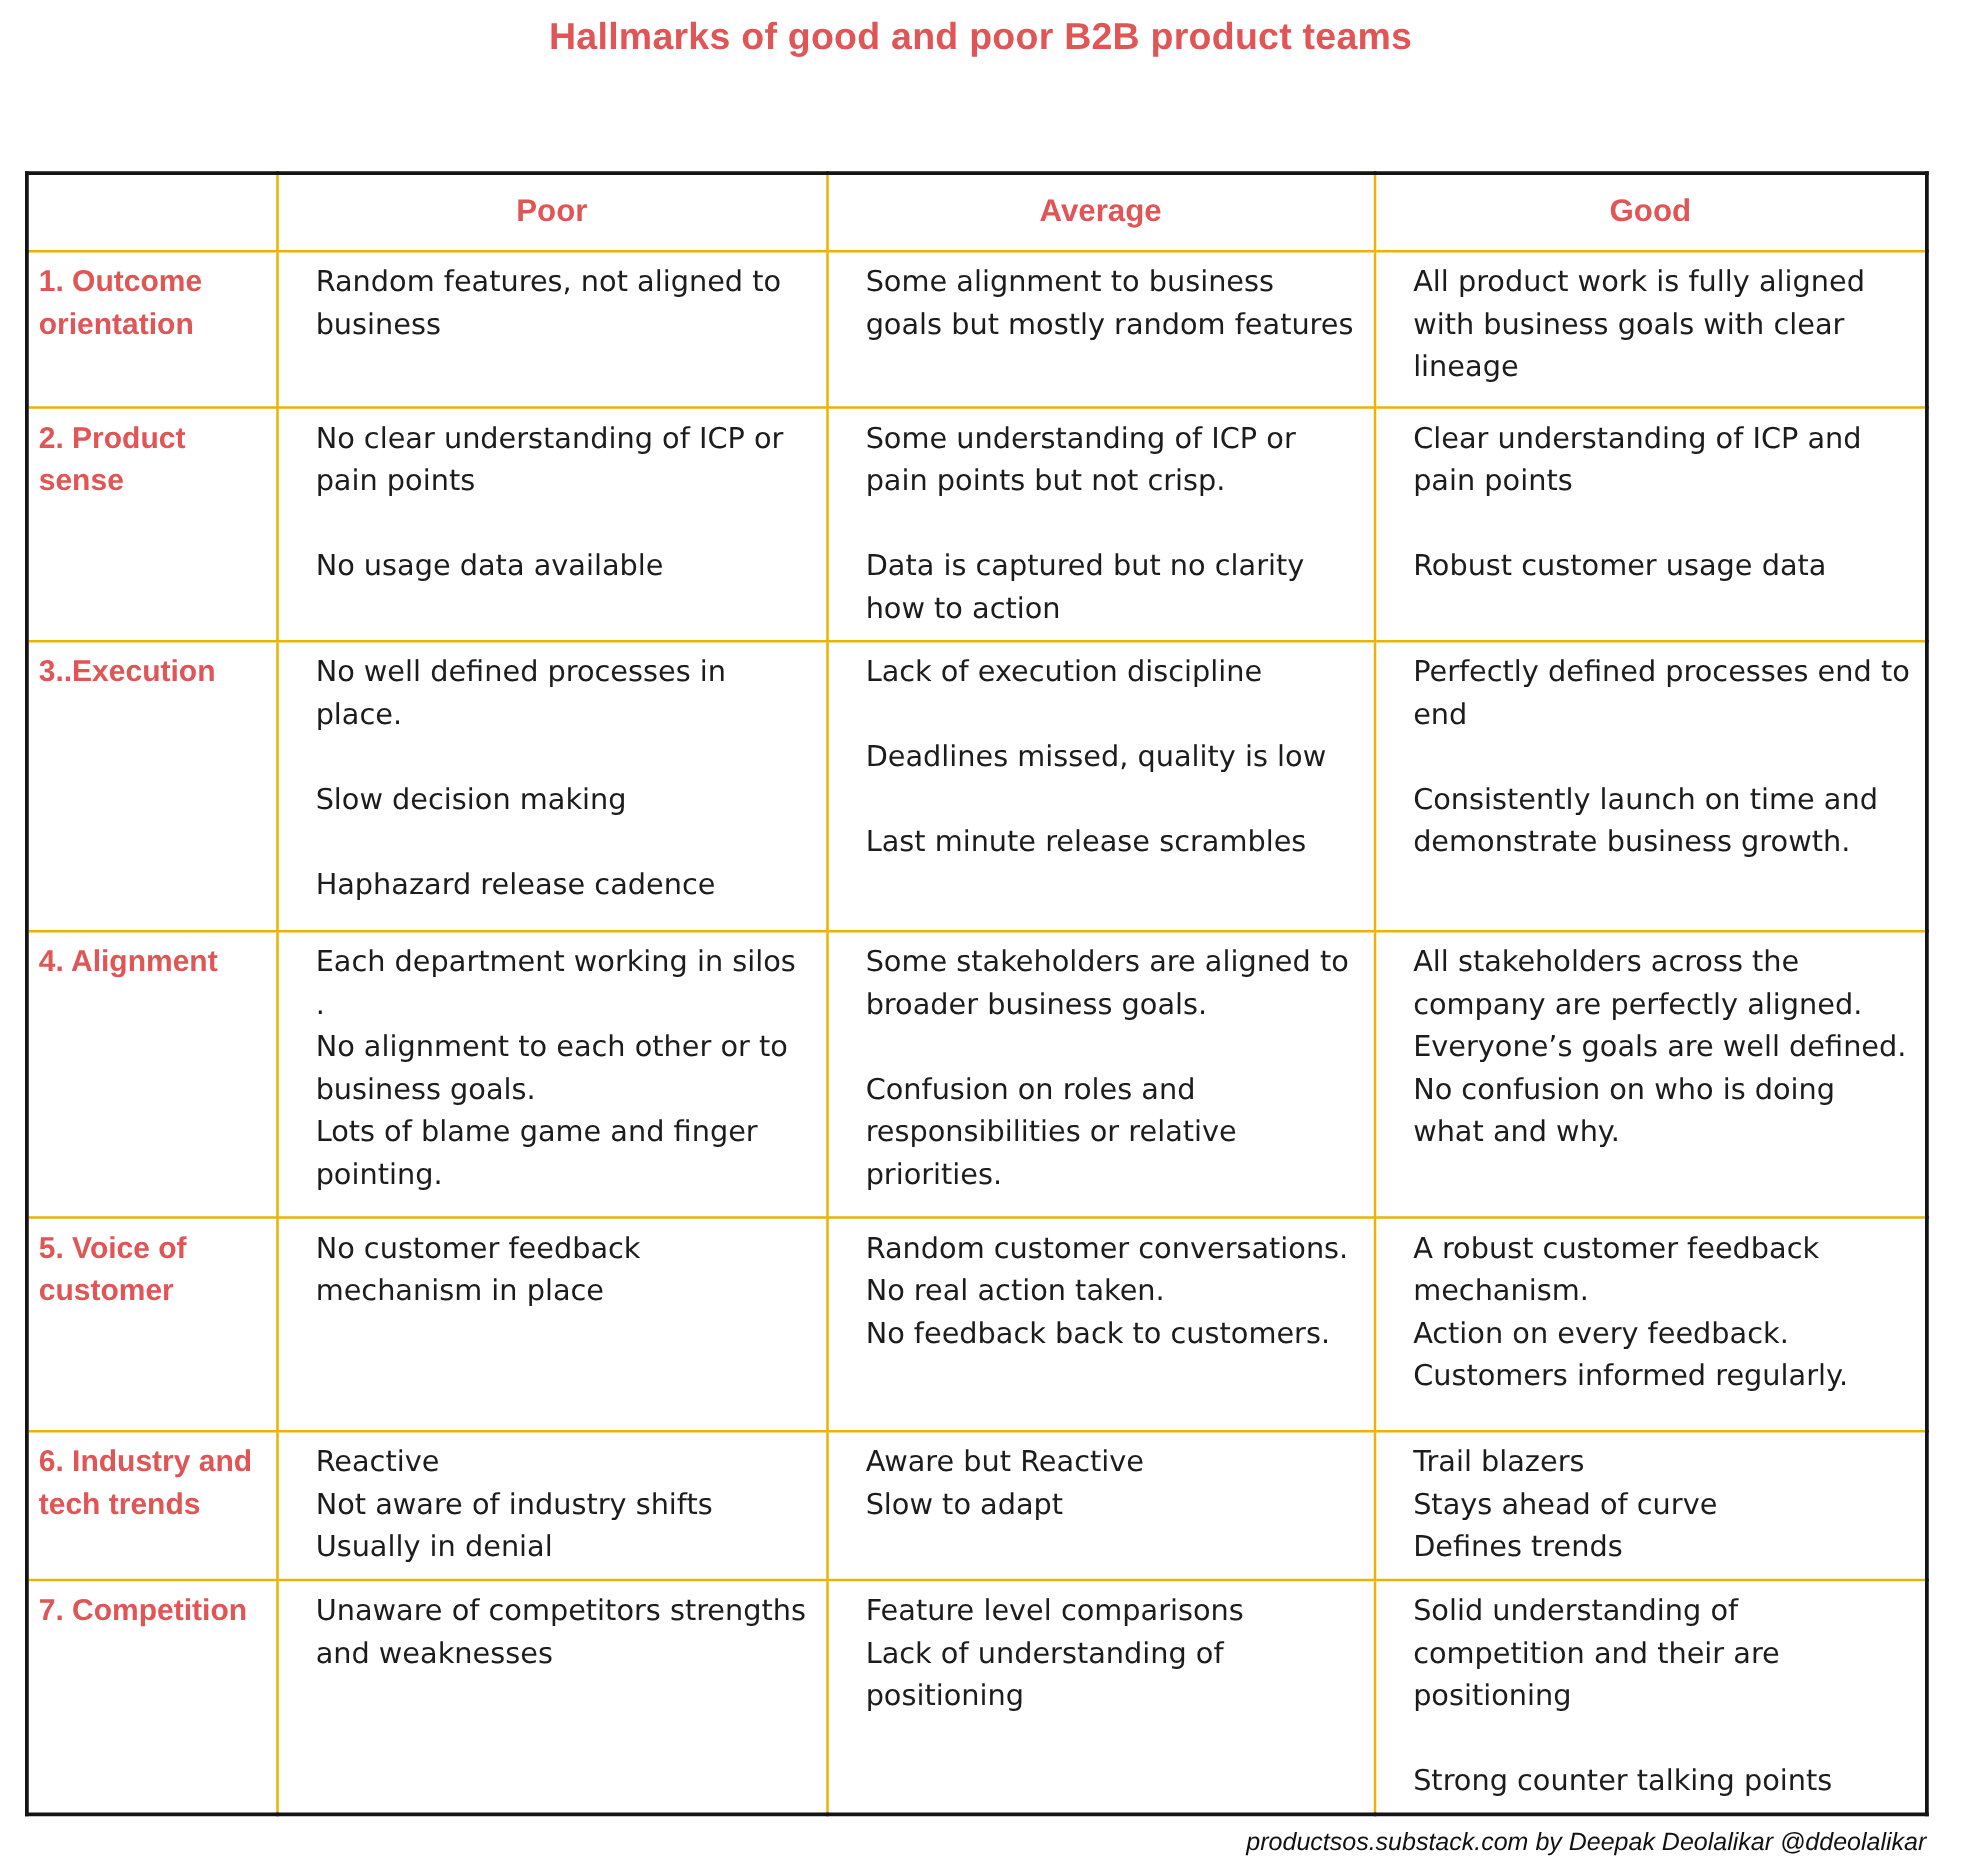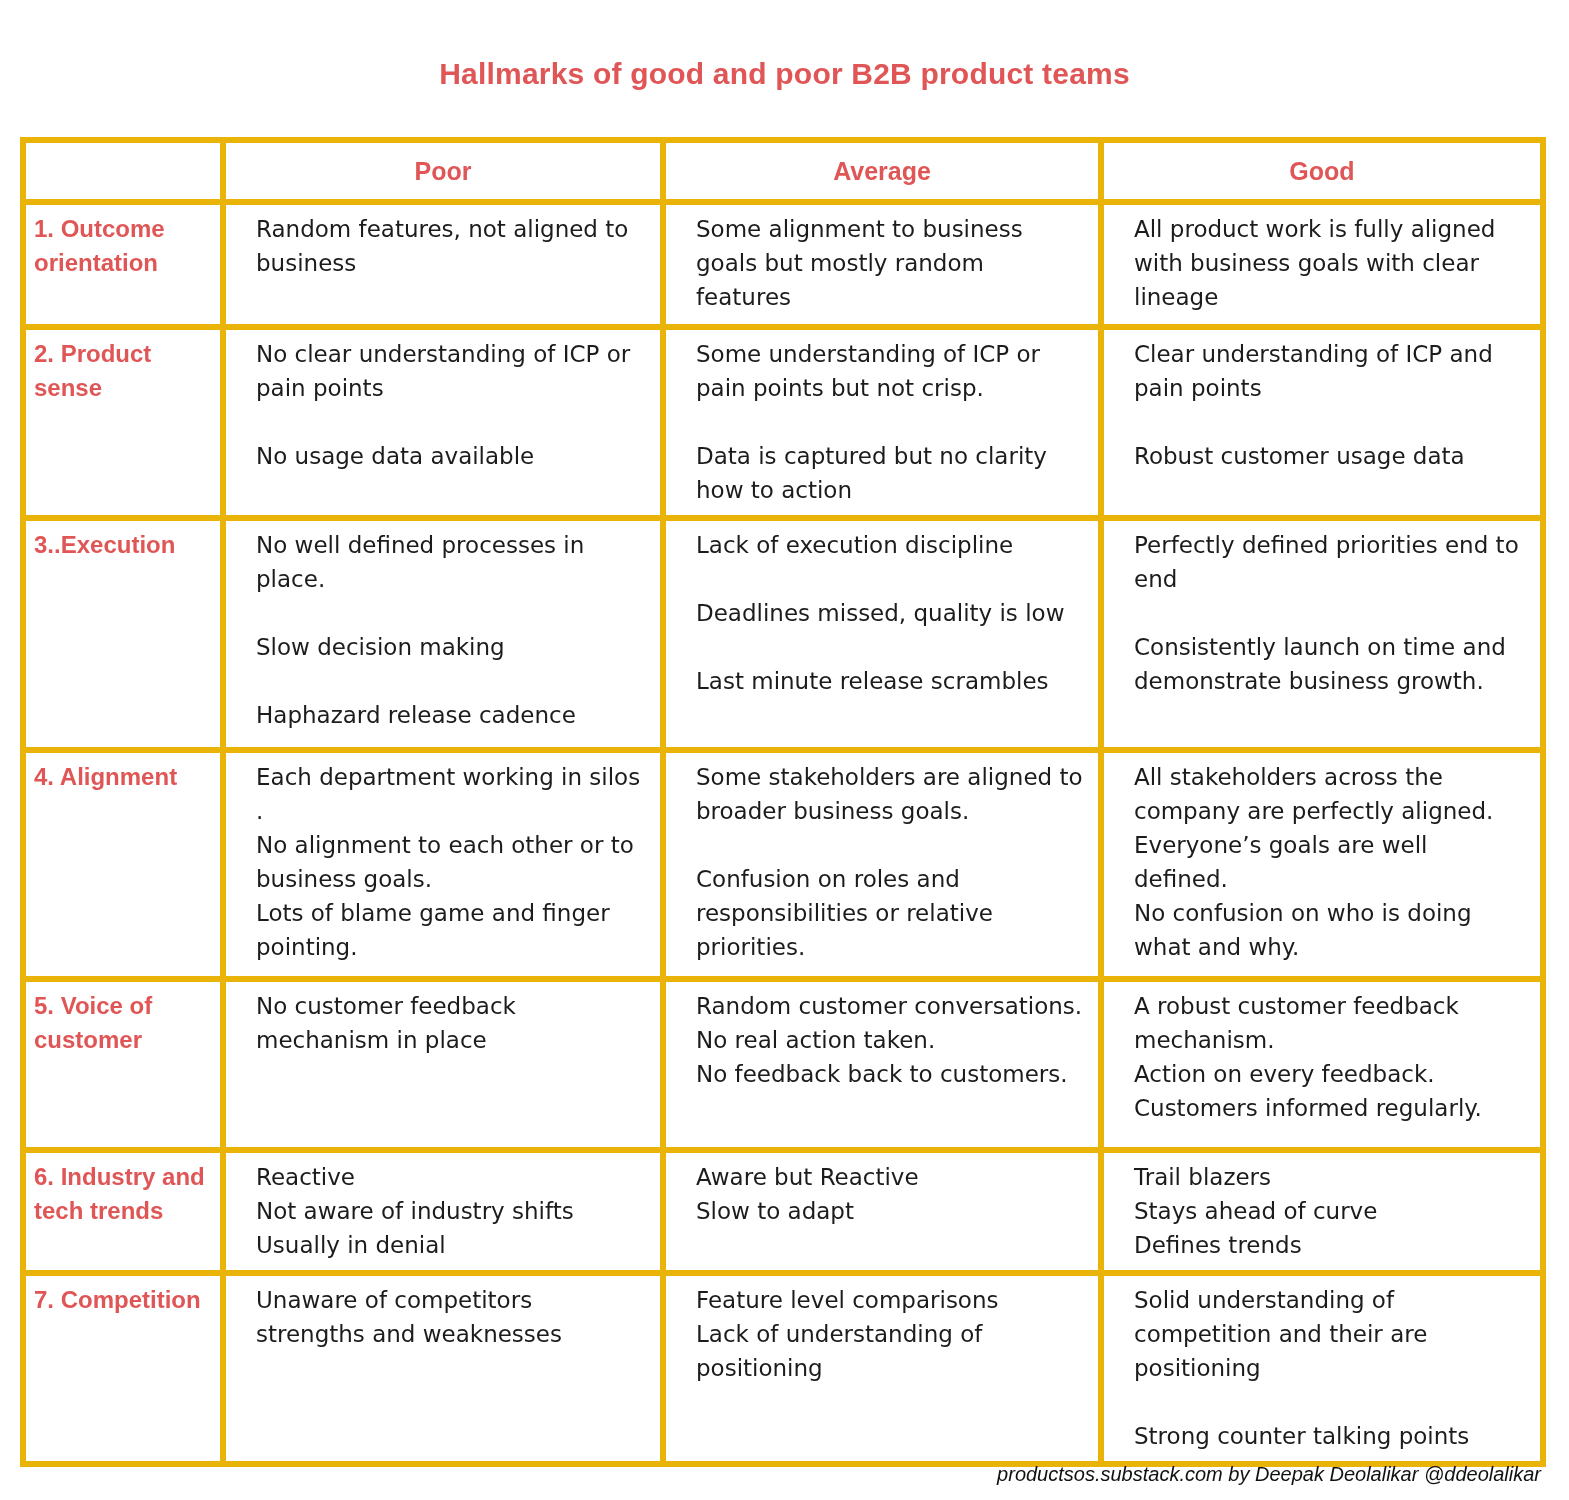--- a/index.html
+++ b/index.html
@@ -12,36 +12,35 @@
   }
   .title {
     position: absolute;
     top: 13px; left: 0; width: 100%;
     text-align: center;
     font-family: "Liberation Sans", sans-serif;
     font-weight: bold;
     font-size: 30px;
     color: #e05555;
     letter-spacing: 0.2px;
-    margin-top: 44px;
   }
   table.cmp {
     position: absolute;
     left: 20px; top: 137px;
     width: 1520px;
     border-collapse: collapse;
     table-layout: fixed;
     border: 3px solid #141414;
   }
   col.c-label { width: 200px; }
   col.c-poor  { width: 440px; }
   col.c-avg   { width: 438px; }
   col.c-good  { width: 442px; }
   .cmp th, .cmp td {
-    border: 6px solid #eab308;
+    border: 2px solid #eab308;
     vertical-align: top;
     text-align: left;
     overflow: hidden;
   }
   .cmp thead tr { height: 62px; }
   .cmp thead th {
     vertical-align: middle;
     text-align: center;
     font-family: "Liberation Sans", sans-serif;
     font-weight: bold;
@@ -165,21 +164,21 @@
           </div>
           <div class="para">
             <div class="line">Deadlines missed, quality is low</div>
           </div>
           <div class="para">
             <div class="line">Last minute release scrambles</div>
           </div>
         </td>
         <td>
           <div class="para">
-            <div class="line">Perfectly defined priorities end to end</div>
+            <div class="line">Perfectly defined processes end to end</div>
           </div>
           <div class="para">
             <div class="line">Consistently launch on time and demonstrate business growth.</div>
           </div>
         </td>
       </tr>
       <tr>
         <th class="rowlabel">4. Alignment</th>
         <td>
           <div class="para">

